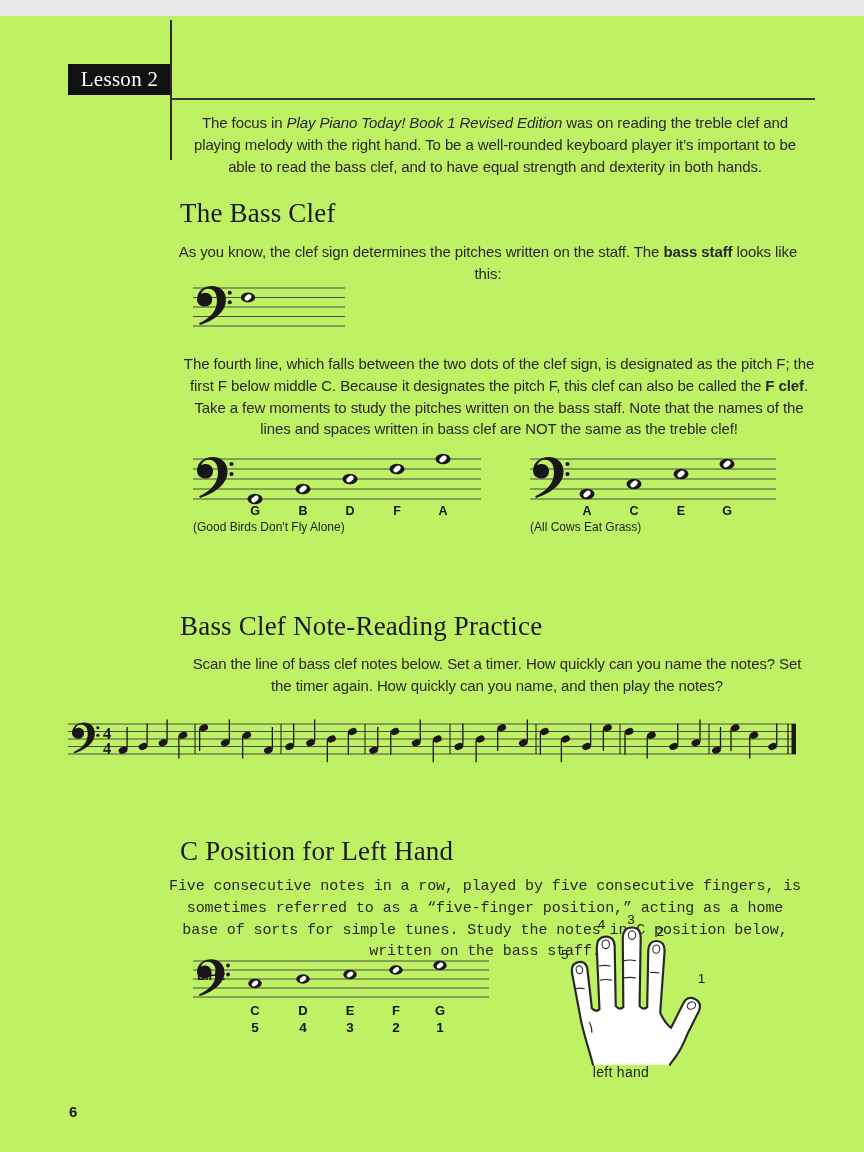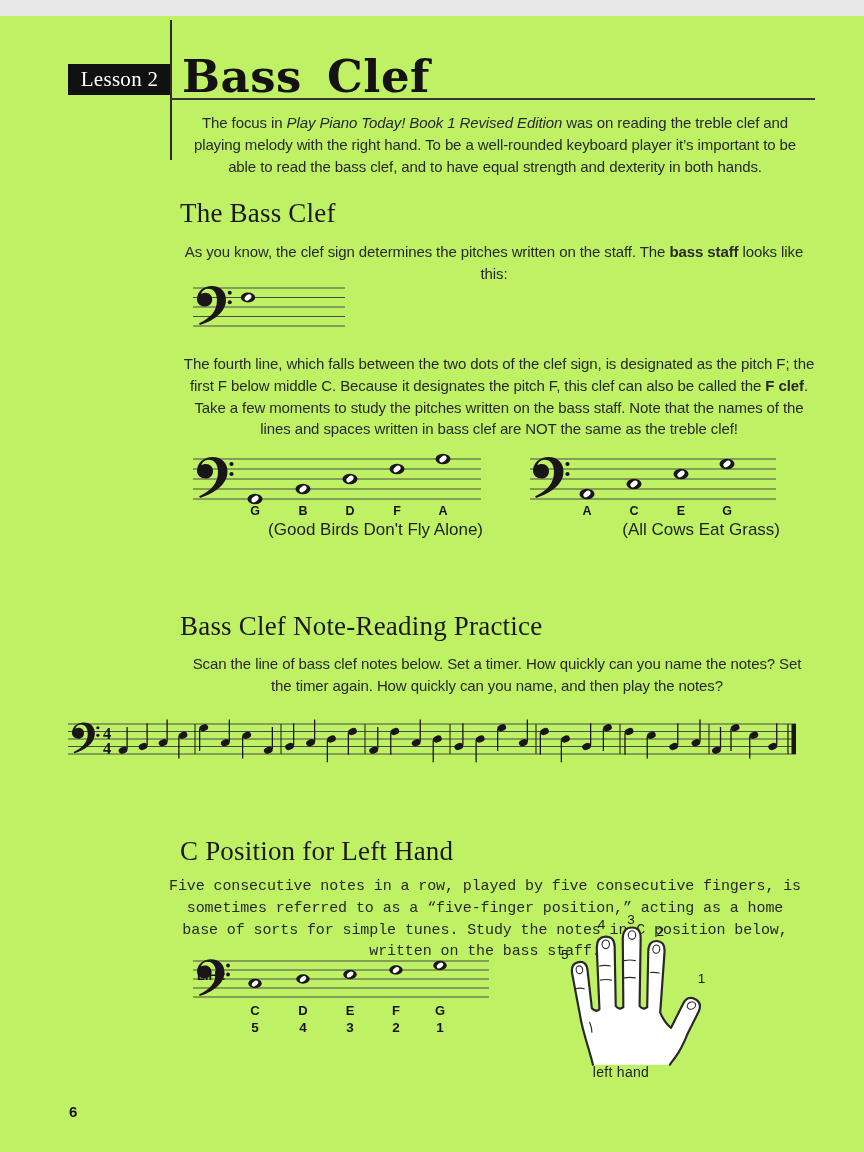--- a/index.html
+++ b/index.html
@@ -23,45 +23,44 @@
     font-size:45px;letter-spacing:.5px;word-spacing:9px;color:#161213;
   }
   .hrule{left:170px;top:82px;width:645px;height:2px;background:#3a3637;}
   p.body{
     margin:0;font-size:15px;line-height:1.45;letter-spacing:-.1px;color:#2b2728;text-align:center;
   }
   h2.sect{
     margin:0;font-family:"Liberation Serif",serif;font-weight:400;
     font-size:27px;letter-spacing:.2px;color:#1c1819;
   }
-  .caption{font-size:17px;color:#221e1f;text-align:right;}
+  .caption{font-size:12px;color:#221e1f;text-align:left;}
   .lh-label{font-size:13px;font-weight:bold;color:#171314;}
   .hand-caption{font-size:14px;color:#221e1f;text-align:center;letter-spacing:.3px;}
   .page-num{font-size:15px;font-weight:bold;color:#171314;}
   svg{display:block;}
   em{font-style:italic;}
   strong{font-weight:bold;}
 </style>
 </head>
 <body>
 
 <div id="page">
 
   <div class="abs lesson-box">
     <span>Lesson 2</span>
   </div>
   <div class="abs vrule"></div>
-  <h1 class="abs page-title">Bass Clef</h1>
   <div class="abs hrule"></div>
 
   <p class="abs body" style="left:181px;top:96px;width:628px;"><span>The focus in </span><em>Play Piano Today! Book 1 Revised Edition</em><span> was on reading the treble clef and playing melody with the right hand. To be a well-rounded keyboard player it’s important to be able to read the bass clef, and to have equal strength and dexterity in both hands.</span></p>
 
   <h2 class="abs sect" style="left:180px;top:182px;">The Bass Clef</h2>
 
-  <p class="abs body" style="left:180px;top:225px;width:628px;"><span>As you know, the clef sign determines the pitches written on the staff. The </span><strong>bass staff</strong><span> looks like this:</span></p>
+  <p class="abs body" style="left:174px;top:225px;width:628px;"><span>As you know, the clef sign determines the pitches written on the staff. The </span><strong>bass staff</strong><span> looks like this:</span></p>
 
   <svg id="fig-demo" class="abs" style="left:193px;top:266px;" width="154" height="52">
       <line x1="0" y1="6" x2="152" y2="6" stroke="#4a4a4a" stroke-width="1.2"></line>
       <line x1="0" y1="15.5" x2="152" y2="15.5" stroke="#4a4a4a" stroke-width="1.2"></line>
       <line x1="0" y1="25" x2="152" y2="25" stroke="#4a4a4a" stroke-width="1.2"></line>
       <line x1="0" y1="34.5" x2="152" y2="34.5" stroke="#4a4a4a" stroke-width="1.2"></line>
       <line x1="0" y1="44" x2="152" y2="44" stroke="#4a4a4a" stroke-width="1.2"></line>
       <path d="M 4,17.4
     C 4,9.325 10.84,4.1 18.725,4.1
     C 27.75,4.1 32.974999999999994,9.99 32.974999999999994,17.875

